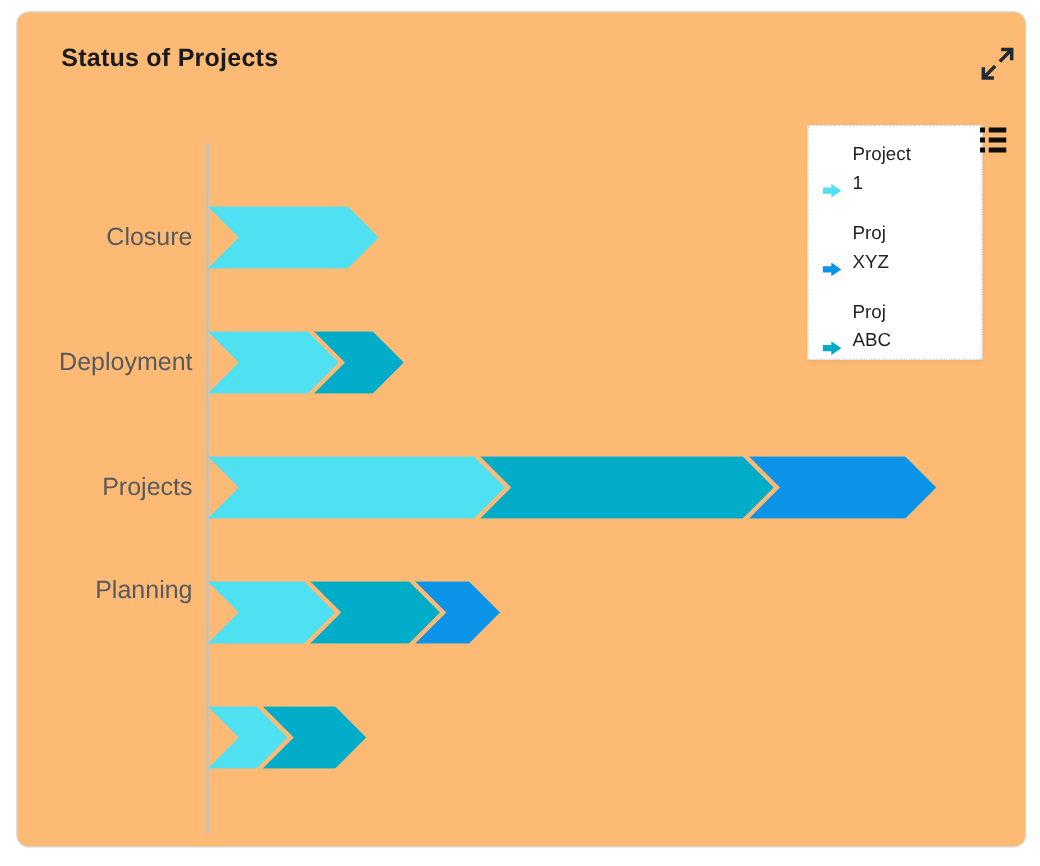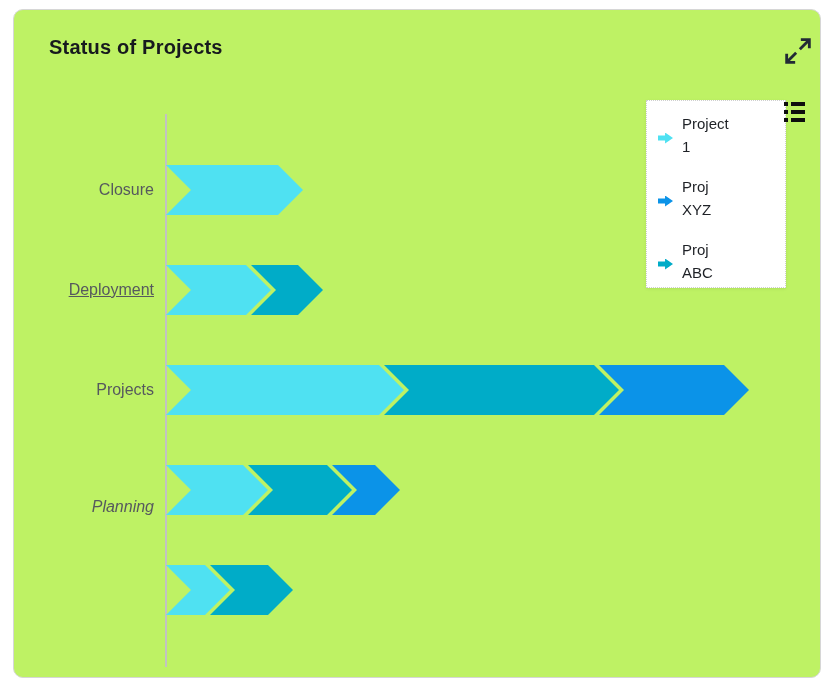--- a/index.html
+++ b/index.html
@@ -3,52 +3,52 @@
 <meta charset="utf-8">
 <style>
   html,body { margin:0; padding:0; background:#ffffff; }
   body {
     width:832px; height:693px; position:relative; overflow:hidden;
     font-family:"Liberation Sans", sans-serif;
   }
   #app { position:absolute; inset:0; }
   .card {
     position:absolute; left:13px; top:9px; width:808px; height:669px;
-    background:#bef264; border:1px solid #d6d6d6; border-radius:10px;
+    background:#fdba74; border:1px solid #d6d6d6; border-radius:10px;
     box-sizing:border-box;
   }
   .card-title {
     position:absolute; left:35px; top:26px;
     font-size:20px; font-weight:700; color:#171a1e; letter-spacing:0.2px;
   }
   .expand-btn {
     position:absolute; left:764px; top:22px; width:40px; height:40px;
     background:none; border:none; padding:2px; cursor:pointer;
   }
   .axis-line {
     position:absolute; left:151px; top:104px; width:2px; height:553px;
     background:#c2c2c2;
   }
   #plot { position:absolute; inset:0; }
   .cat-label {
     position:absolute; left:10px; width:130px; text-align:right;
-    font-size:16px; line-height:20px; color:#56595e;
+    font-size:20px; line-height:20px; color:#56595e;
   }
   .seg {
     position:absolute; height:50px;
     clip-path: polygon(0 0, calc(100% - 25px) 0, 100% 50%, calc(100% - 25px) 100%, 0 100%, 25px 50%);
   }
   .legend-box {
     position:absolute; left:632px; top:90px; width:140px; height:188px;
     background:#ffffff; border:1px dotted #cfcfcf;
     box-shadow:0 1px 3px rgba(0,0,0,0.08);
     box-sizing:border-box; padding:11px 8px 6px 11px;
   }
   .legend-item {
-    display:flex; align-items:center; gap:9px; margin-bottom:17px;
+    display:flex; align-items:flex-end; gap:9px; margin-bottom:17px;
     cursor:pointer;
   }
   .legend-arrow {
     width:15px; height:11px; margin-top:6px; flex:0 0 auto;
     clip-path: polygon(0 27%, 47% 27%, 47% 0, 100% 50%, 47% 100%, 47% 73%, 0 73%);
   }
   .legend-label {
     width:58px; font-size:15px; line-height:23px; color:#1e2126;
   }
   .menu-btn {
@@ -71,28 +71,28 @@
       <svg width="34" height="34" viewBox="0 0 24 24">
         <path d="M14 4 h6 v6 M20 4 L13.3 10.7 M10 20 H4 v-6 M4 20 L10.7 13.3" stroke="#222a35" stroke-width="2" fill="none"></path>
       </svg>
     </button>
 
     <div class="axis-line"></div>
 
     <div id="plot">
         <div class="cat-label" style="top: 170px;">Closure</div>
         <div class="seg" style="left: 152px; top: 155px; width: 137px; background: rgb(79, 225, 242);"></div>
-        <div class="cat-label" style="top: 270px; text-decoration: underline;">Deployment</div>
+        <div class="cat-label" style="top: 270px;">Deployment</div>
         <div class="seg" style="left: 152px; top: 255px; width: 105px; background: rgb(79, 225, 242);"></div>
         <div class="seg" style="left: 237px; top: 255px; width: 72px; background: rgb(0, 172, 200);"></div>
         <div class="cat-label" style="top: 370px;">Projects</div>
         <div class="seg" style="left: 152px; top: 355px; width: 238px; background: rgb(79, 225, 242);"></div>
         <div class="seg" style="left: 370px; top: 355px; width: 235px; background: rgb(0, 172, 200);"></div>
         <div class="seg" style="left: 585px; top: 355px; width: 150px; background: rgb(11, 147, 232);"></div>
-        <div class="cat-label" style="top: 487px; font-style: italic;">Planning</div>
+        <div class="cat-label" style="top: 452px;">Planning</div>
         <div class="seg" style="left: 152px; top: 455px; width: 102px; background: rgb(79, 225, 242);"></div>
         <div class="seg" style="left: 234px; top: 455px; width: 104px; background: rgb(0, 172, 200);"></div>
         <div class="seg" style="left: 318px; top: 455px; width: 68px; background: rgb(11, 147, 232);"></div>
         <div class="seg" style="left: 152px; top: 555px; width: 64px; background: rgb(79, 225, 242);"></div>
         <div class="seg" style="left: 196px; top: 555px; width: 83px; background: rgb(0, 172, 200);"></div>
       </div>
 
     <div class="legend-box">
       <div id="legend-items">
           <div class="legend-item">

